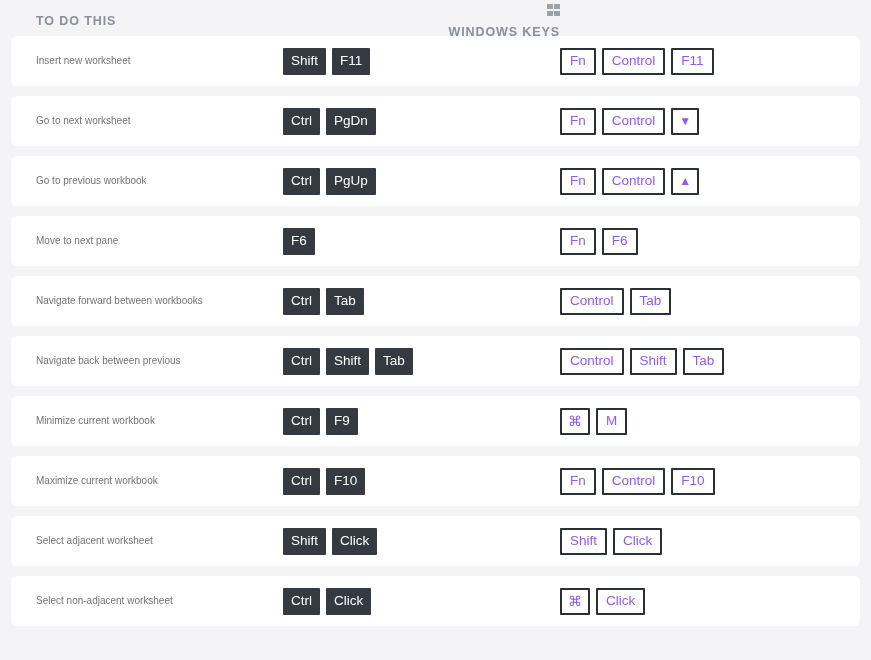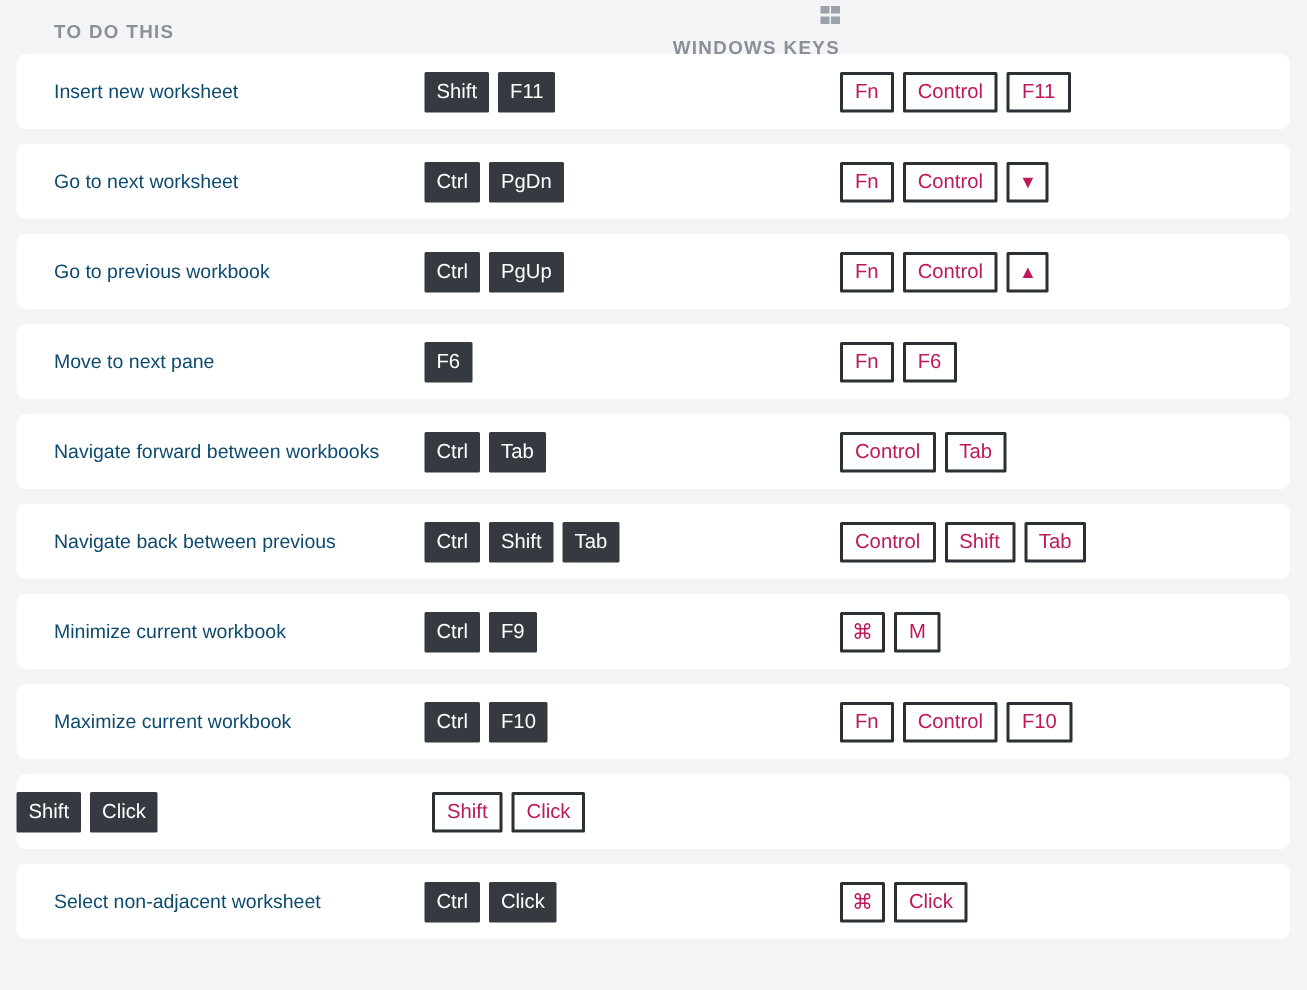--- a/index.html
+++ b/index.html
@@ -77,22 +77,22 @@
     margin-bottom: 10px;
     display: flex;
     align-items: center;
     min-height: 50px;
     padding: 11px 0;
   }
 
   .cell-task {
     width: 272px;
     padding-left: 25px;
-    font-size: 13px;
-    color: #0c4a6e;
+    font-size: 10px;
+    color: #737373;
     line-height: 20px;
   }
 
   .cell-win {
     width: 277px;
     display: flex;
     align-items: center;
     gap: 6px;
   }
 
@@ -118,21 +118,21 @@
   }
 
   .key.win {
     background: #343a40;
     color: #ffffff;
     border: none;
   }
 
   .key.mac {
     background: #ffffff;
-    color: #be185d;
+    color: #8b5cf6;
     border: 2px solid #2b3035;
   }
 
   .key.glyph { font-size: 12px; padding: 0 6px; }
   .key.cmd   { font-size: 14px; padding: 0 6px; }
 </style>
 </head>
 <body>
 
 <div class="sheet">
@@ -240,20 +240,21 @@
           <span class="key win">Ctrl</span>
           <span class="key win">F10</span>
         </div>
         <div class="cell-mac">
           <span class="key mac">Fn</span>
           <span class="key mac">Control</span>
           <span class="key mac">F10</span>
         </div>
       </div>
       <div class="row">
+        <div class="cell-task">Select adjacent worksheet</div>
         <div class="cell-win">
           <span class="key win">Shift</span>
           <span class="key win">Click</span>
         </div>
         <div class="cell-mac">
           <span class="key mac">Shift</span>
           <span class="key mac">Click</span>
         </div>
       </div>
       <div class="row">

